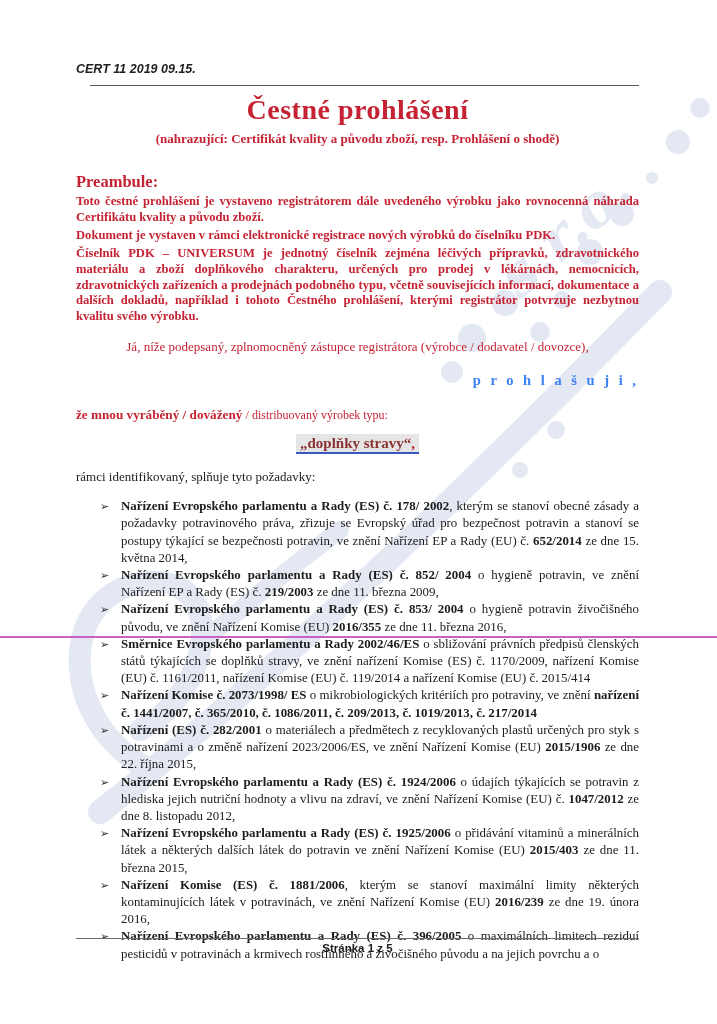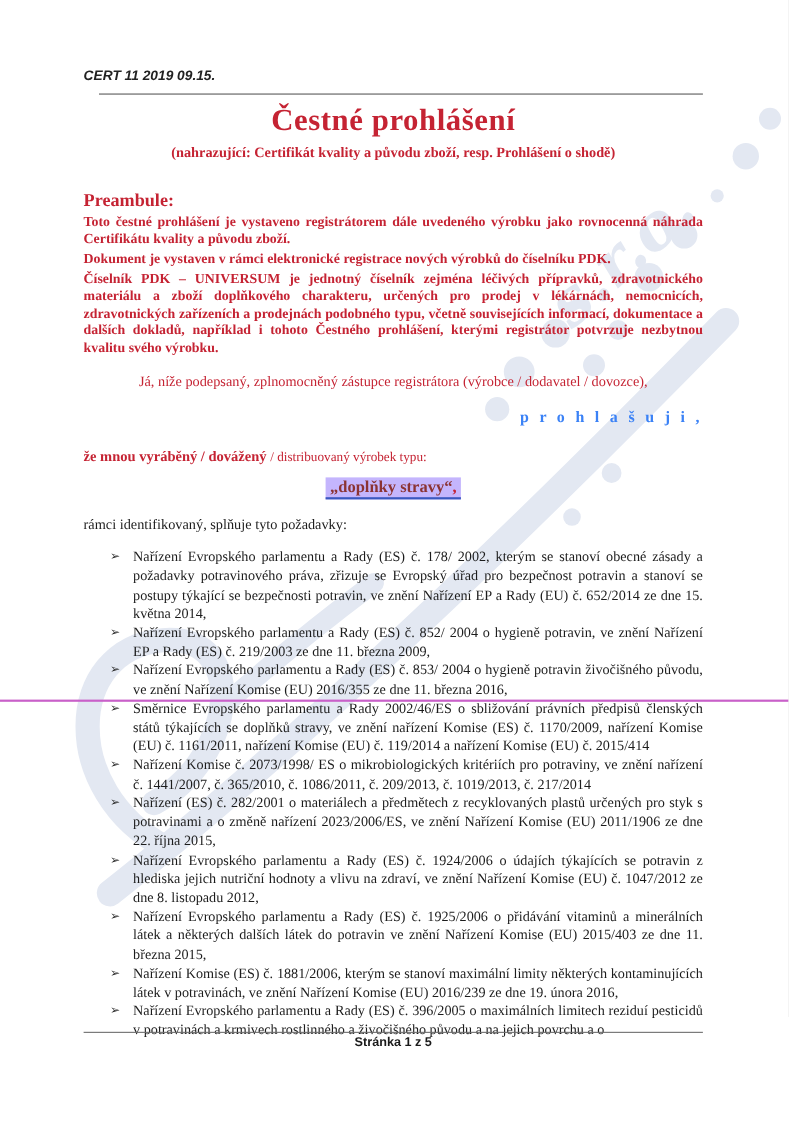--- a/index.html
+++ b/index.html
@@ -74,21 +74,21 @@
   .product-line{
     margin-top:18px;
     color:#c52333;
     font-size:13.2px;
   }
   .product-line .b{font-weight:bold;}
   .product-line .r{font-size:12px;}
   .highlight-line{margin-top:11px;text-align:center;}
   .highlight{
     display:inline-block;
-    background:#c4b5fd;
+    background:#e5e5e5;
     color:#8b3333;
     font-weight:bold;
     font-size:15px;
     padding:1px 4px 0 4px;
     border-bottom:2.2px solid #3a57c0;
   }
   .highlight .comma{color:#c52333;}
   .follow-line{
     margin-top:15px;
     font-size:13px;
@@ -105,21 +105,21 @@
     flex:0 0 21px;
     color:#2a2a2a;
     font-size:11px;
     line-height:17.2px;
   }
   .req-item .req-text{
     flex:1;
     text-align:justify;
     color:#1c1c1c;
   }
-  .req-text .b{font-weight:normal;}
+  .req-text .b{font-weight:bold;}
 
   .pink-line{
     position:absolute;
     left:0;right:0;top:636px;
     height:2.4px;
     background:#c960c9;
     z-index:2;
   }
   .footer{
     position:absolute;
@@ -226,21 +226,21 @@
           <div class="req-text"><span class="b">Směrnice Evropského parlamentu a Rady 2002/46/ES</span><span> o sbližování právních předpisů členských států týkajících se doplňků stravy, ve znění nařízení Komise (ES) č. 1170/2009, nařízení Komise (EU) č. 1161/2011, nařízení Komise (EU) č. 119/2014 a nařízení Komise (EU) č. 2015/414</span></div>
         </div>
 
         <div class="req-item">
           <span class="marker">➢</span>
           <div class="req-text"><span class="b">Nařízení Komise č. 2073/1998/ ES</span><span> o mikrobiologických kritériích pro potraviny, ve znění </span><span class="b">nařízení č. 1441/2007, č. 365/2010, č. 1086/2011, č. 209/2013, č. 1019/2013, č. 217/2014</span></div>
         </div>
 
         <div class="req-item">
           <span class="marker">➢</span>
-          <div class="req-text"><span class="b">Nařízení (ES) č. 282/2001</span><span> o materiálech a předmětech z recyklovaných plastů určených pro styk s potravinami a o změně nařízení 2023/2006/ES, ve znění Nařízení Komise (EU) </span><span class="b">2011/1906</span><span> ze dne 22. října 2015,</span></div>
+          <div class="req-text"><span class="b">Nařízení (ES) č. 282/2001</span><span> o materiálech a předmětech z recyklovaných plastů určených pro styk s potravinami a o změně nařízení 2023/2006/ES, ve znění Nařízení Komise (EU) </span><span class="b">2015/1906</span><span> ze dne 22. října 2015,</span></div>
         </div>
 
         <div class="req-item">
           <span class="marker">➢</span>
           <div class="req-text"><span class="b">Nařízení Evropského parlamentu a Rady (ES) č. 1924/2006</span><span> o údajích týkajících se potravin z hlediska jejich nutriční hodnoty a vlivu na zdraví, ve znění Nařízení Komise (EU) č. </span><span class="b">1047/2012</span><span> ze dne 8. listopadu 2012,</span></div>
         </div>
 
         <div class="req-item">
           <span class="marker">➢</span>
           <div class="req-text"><span class="b">Nařízení Evropského parlamentu a Rady (ES) č. 1925/2006</span><span> o přidávání vitaminů a minerálních látek a některých dalších látek do potravin ve znění Nařízení Komise (EU) </span><span class="b">2015/403</span><span> ze dne 11. března 2015,</span></div>

